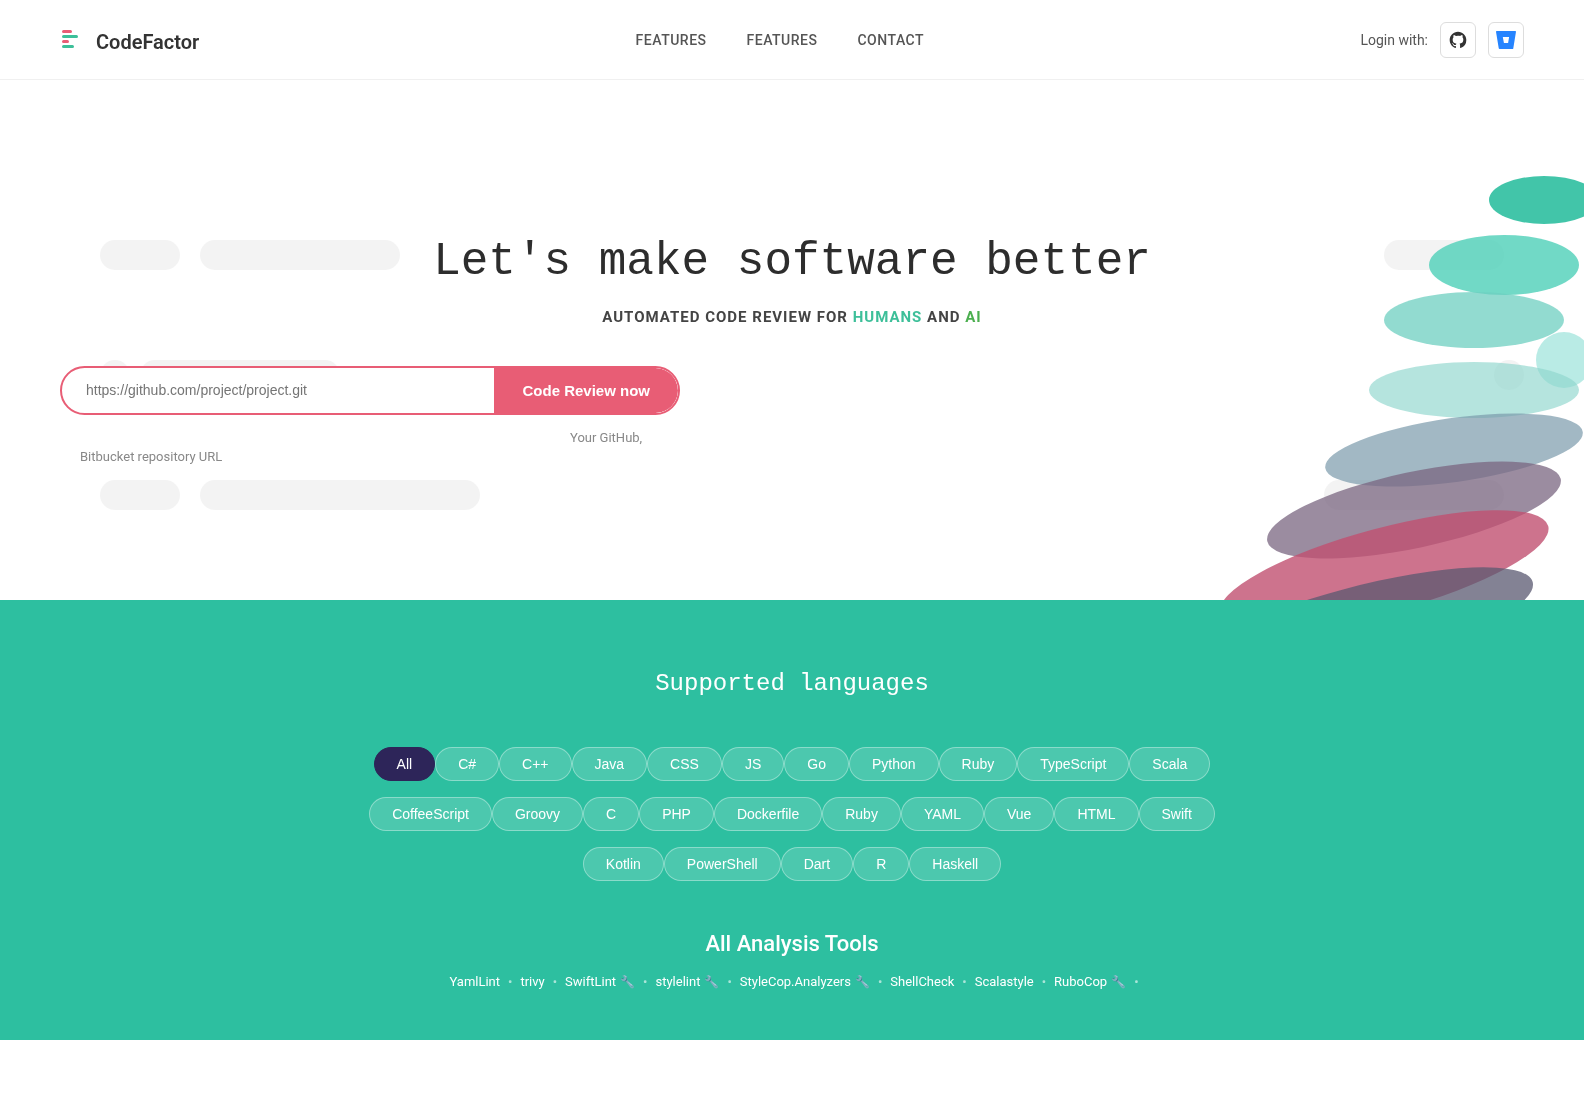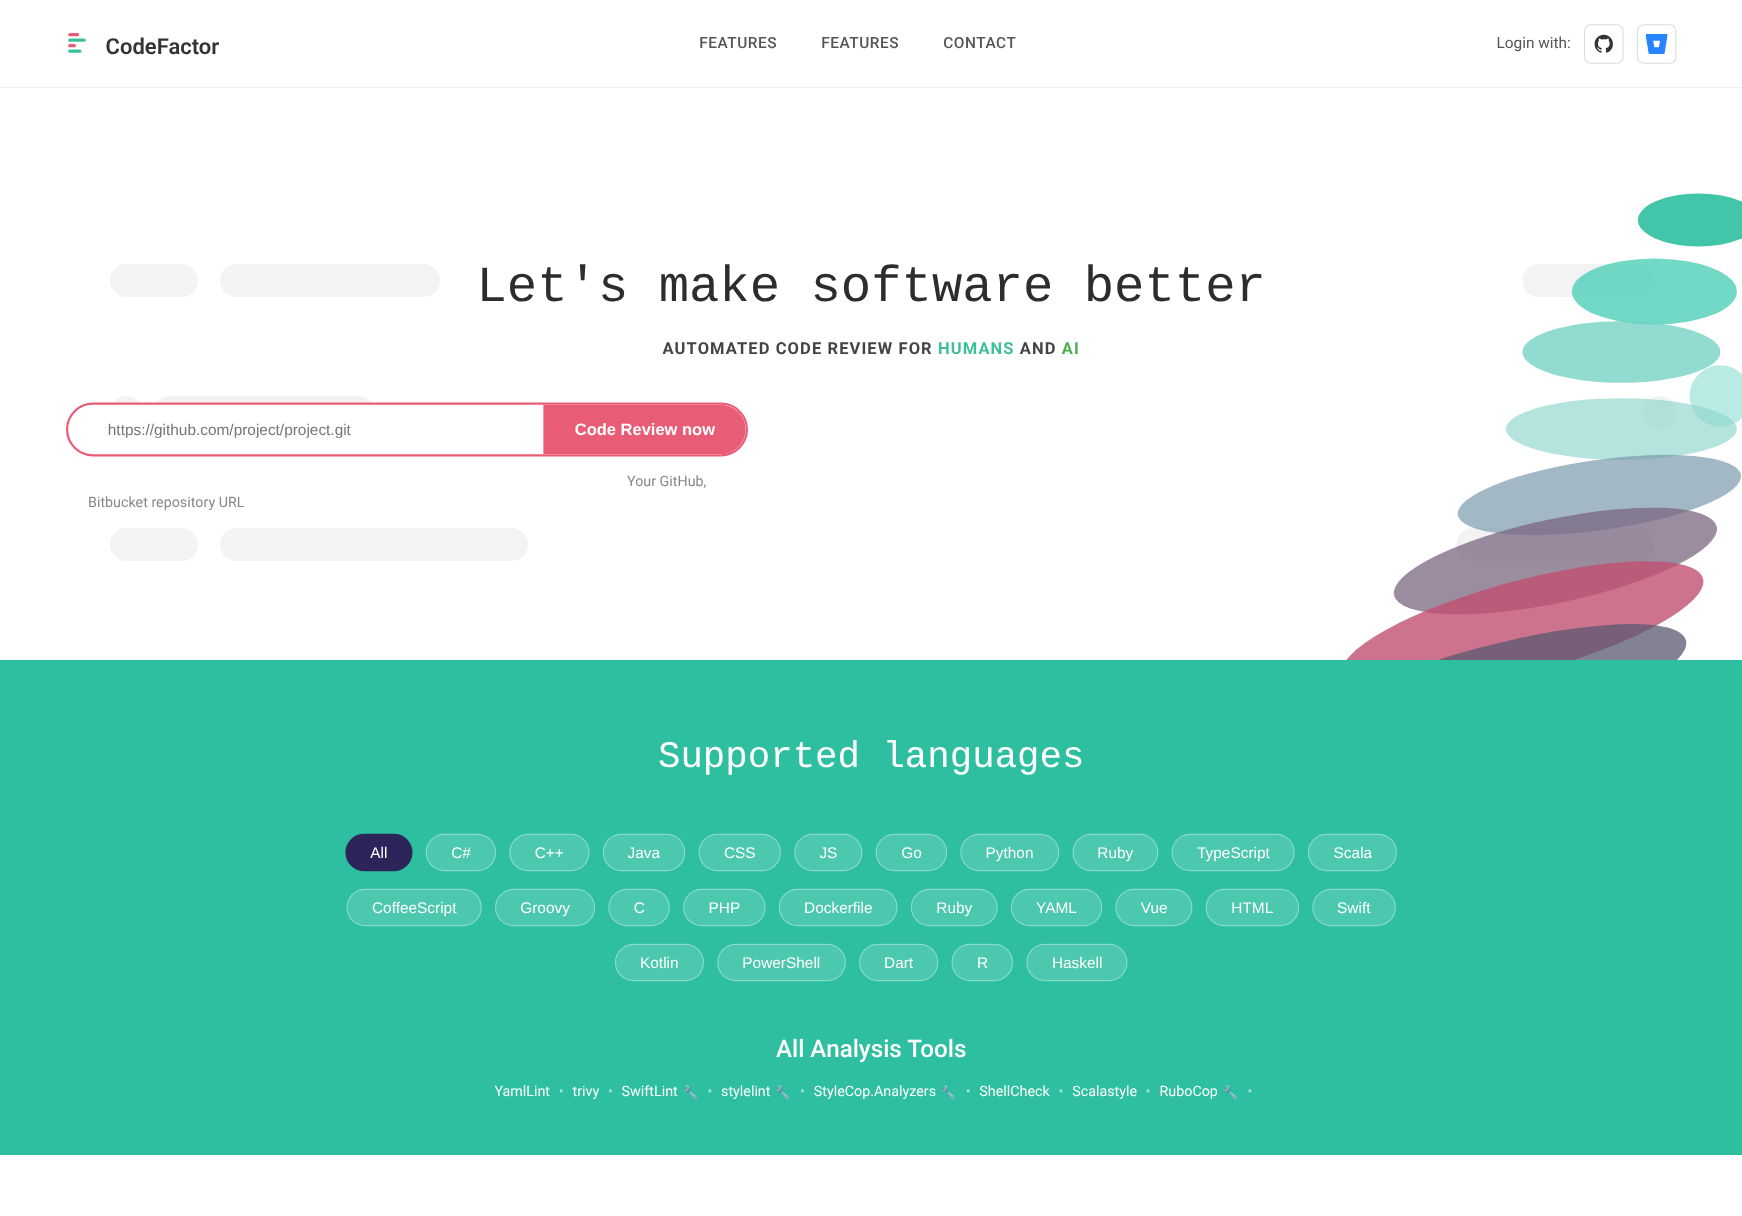--- a/index.html
+++ b/index.html
@@ -91,21 +91,21 @@
       overflow: hidden;
       background: #fff;
       position: relative;
       z-index: 1;
       margin-bottom: 12px;
     }
     .search-input {
       flex: 1;
       border: none;
       outline: none;
-      padding: 14px 36px;
+      padding: 14px 24px;
       font-size: 14px;
       color: #aaa;
       background: transparent;
     }
     .search-btn {
       background: #e85d75;
       color: #fff;
       border: none;
       padding: 14px 28px;
       font-size: 15px;
@@ -141,36 +141,36 @@
     }
 
     
     .teal-section {
       background: #2dbfa0;
       padding: 70px 60px 50px;
       min-height: 440px;
     }
     .section-title {
       text-align: center;
-      font-size: 34px;
+      font-size: 24px;
       font-weight: 400;
       color: #fff;
       font-family: 'Courier New', monospace;
       margin-bottom: 50px;
     }
     .languages-grid {
       display: flex;
       flex-direction: column;
       align-items: center;
       gap: 16px;
       margin-bottom: 50px;
     }
     .lang-row {
       display: flex;
-      gap: 12px;
+      gap: 0;
       flex-wrap: wrap;
     }
     .lang-tag {
       background: rgba(255,255,255,0.15);
       color: #fff;
       border: 1.5px solid rgba(255,255,255,0.35);
       border-radius: 20px;
       padding: 8px 22px;
       font-size: 14px;
       font-weight: 500;

